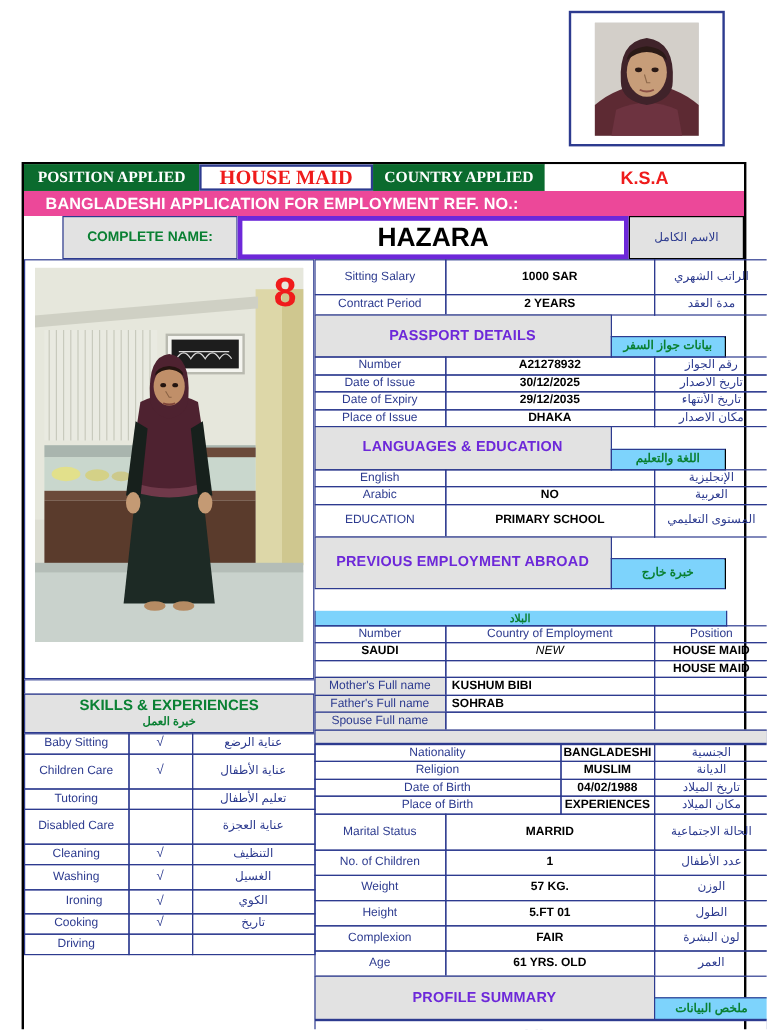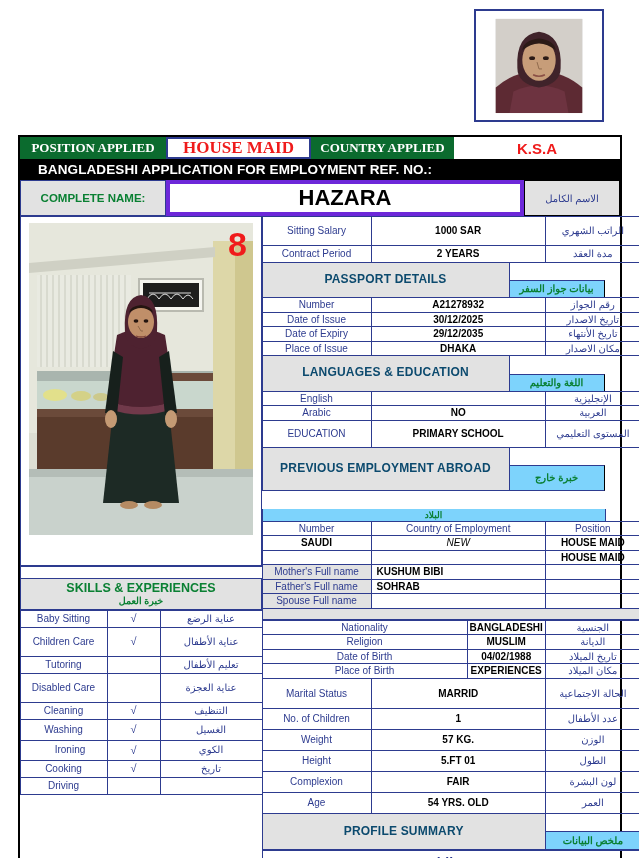--- a/index.html
+++ b/index.html
@@ -50,21 +50,21 @@
     line-height: 1.15;
     padding: 1px 2px;
     min-height: 15px;
     overflow: hidden;
   }
   .lbl { color: #2d3b8f; font-weight: normal; }
   .val { color: #000000; font-weight: bold; }
   .ar  { color: #2d3b8f; font-size: 10px; direction: rtl; }
   .sec-hdr {
     background: #e2e2e2;
-    color: #0c4a6e;
+    color: #6d28d9;
     font-weight: bold;
     font-size: 12px;
     letter-spacing: .2px;
   }
   .sec-ar {
     background: #7dd3fc;
     color: #0a8033;
     font-weight: bold;
     font-size: 10px;
     direction: rtl;
@@ -89,29 +89,29 @@
   .red-box2 {
     background: #ffffff; color: #ef1b1b;
     font-family: "Liberation Sans", sans-serif;
     font-weight: bold; font-size: 15px;
     border: 1px solid #ffffff;
   }
 
   
   #band2 {
     height: 21px; width: 100%;
-    background: #000000; color: #ffffff;
+    background: #ec4899; color: #ffffff;
     display: flex; align-items: center;
     padding-left: 18px;
     font-weight: bold; font-size: 13.5px;
     letter-spacing: .1px;
   }
 
   
-  #band3 { display: flex; height: 36px; width: 100%; }
+  #band3 { display: flex; height: 36px; width: 100%; padding-left: 32px; }
   #cn-label {
     width: 146px; background: #e2e2e2;
     color: #0a8033; font-weight: bold; font-size: 11.5px;
     display: flex; align-items: center; justify-content: center;
     border: 1px solid #2d3b8f;
   }
   #cn-value {
     flex: 1; background: #ffffff;
     color: #000000; font-weight: bold; font-size: 22px;
     display: flex; align-items: center; justify-content: center;
@@ -526,21 +526,21 @@
           <div class="cell m-val val" style="min-height:22px;">5.FT 01</div>
           <div class="cell m-ar ar" style="min-height:22px;border-right-color:#000;">الطول</div>
         </div>
         <div class="row">
           <div class="cell m-lbl lbl" style="min-height:22px;">Complexion</div>
           <div class="cell m-val val" style="min-height:22px;">FAIR</div>
           <div class="cell m-ar ar" style="min-height:22px;border-right-color:#000;">لون البشرة</div>
         </div>
         <div class="row">
           <div class="cell m-lbl lbl" style="min-height:22px;">Age</div>
-          <div class="cell m-val val" style="min-height:22px;">54 YRS. OLD</div>
+          <div class="cell m-val val" style="min-height:22px;">61 YRS. OLD</div>
           <div class="cell m-ar ar" style="min-height:22px;border-right-color:#000;">العمر</div>
         </div>
 
         <div class="row">
           <div class="cell sec-hdr" style="flex:1;min-height:19px;">PROFILE SUMMARY</div>
           <div class="cell sec-ar m-ar" style="min-height:19px;border-right-color:#000;">ملخص البيانات</div>
         </div>
         <div id="profile-body">
           <div class="m1">Mobile no.</div>
           <div class="m2">01758290644</div>

